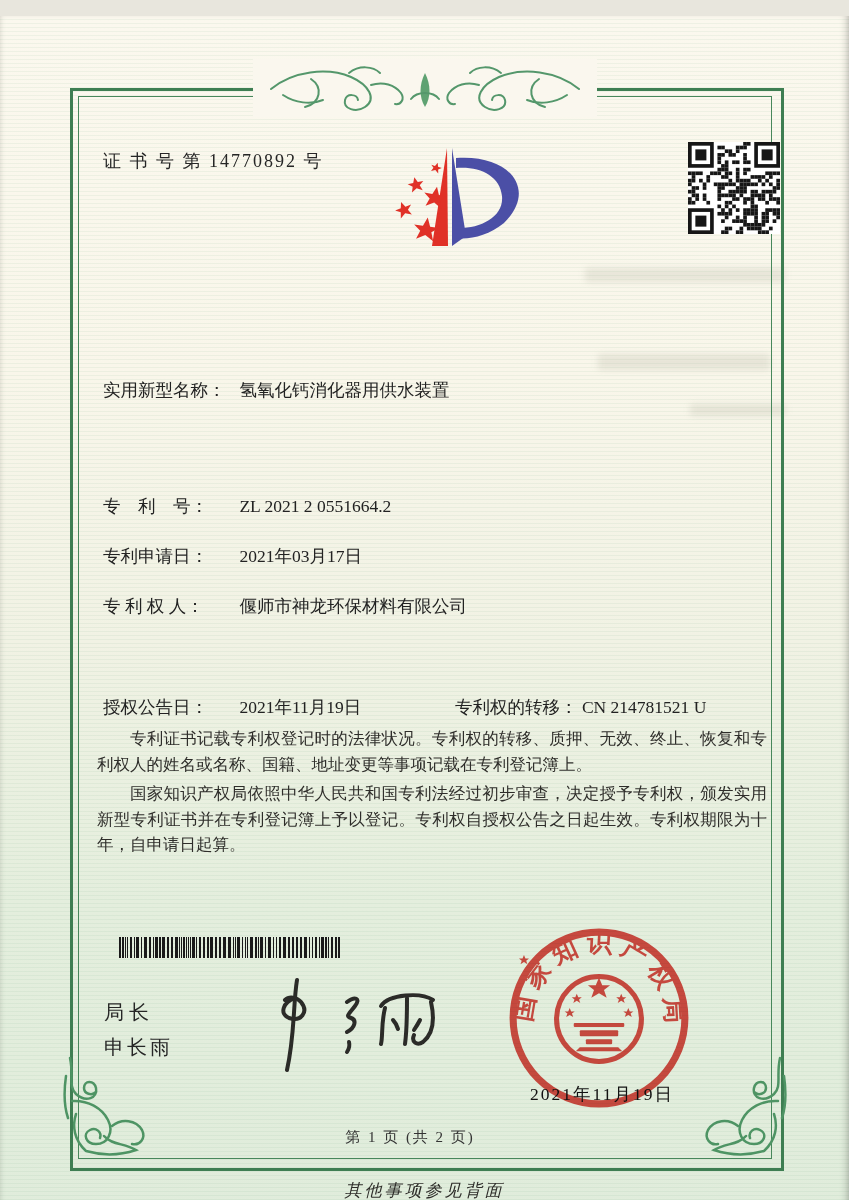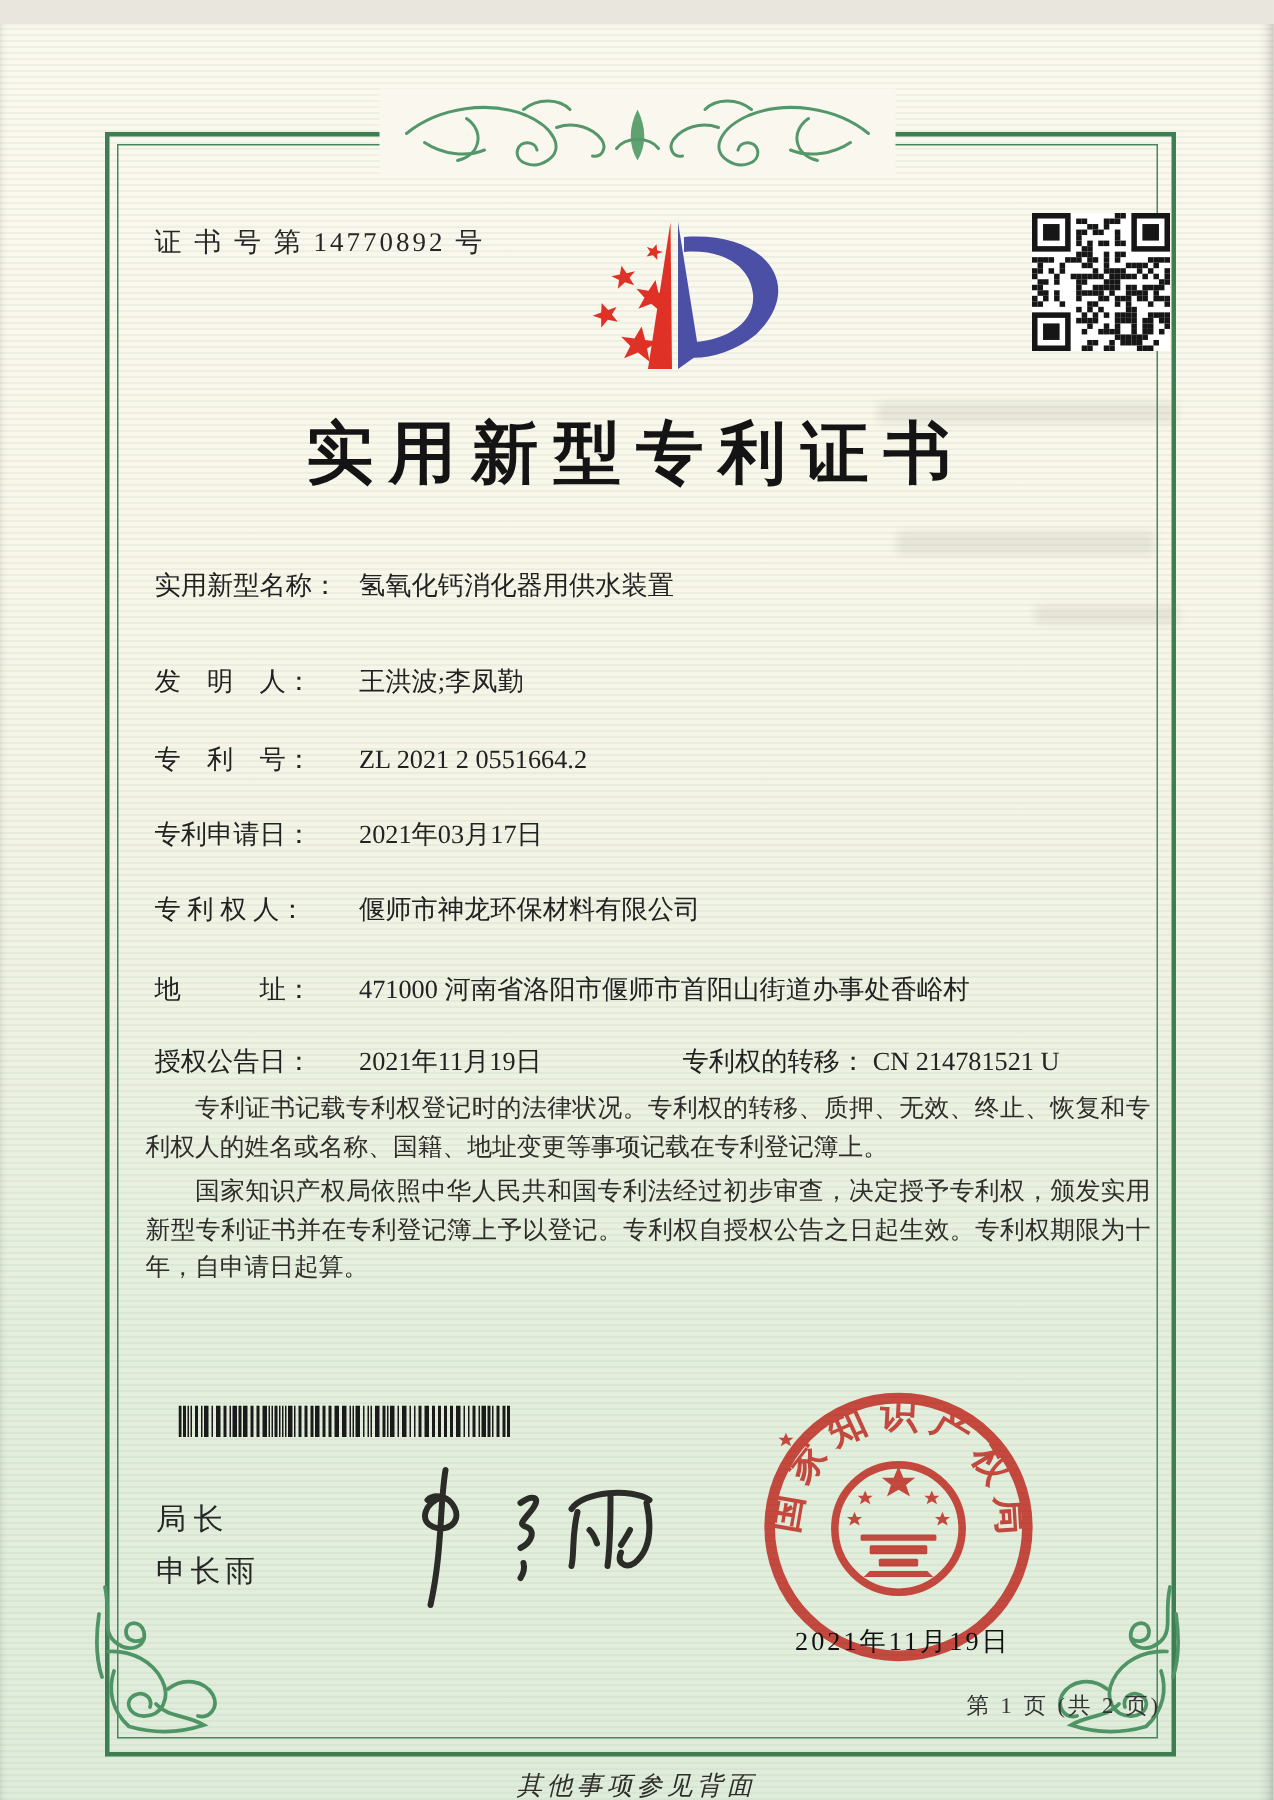--- a/index.html
+++ b/index.html
@@ -37,21 +37,21 @@
   .barcode{position:absolute;left:119px;top:921px;width:223px;height:21px;}
   .officer-title{position:absolute;left:104px;top:983px;font-size:20px;letter-spacing:5px;color:#262626;
     font-family:"Liberation Sans","DejaVu Sans",sans-serif;}
   .officer-name{position:absolute;left:104px;top:1018px;font-size:20px;letter-spacing:3px;color:#262626;
     font-family:"Liberation Sans","DejaVu Sans",sans-serif;text-align:center;}
   .signature{position:absolute;left:243px;top:952px;width:218px;height:112px;}
   .seal{position:absolute;left:503px;top:906px;width:192px;height:192px;opacity:0.92;
     mix-blend-mode:multiply;}
   .seal-date{position:absolute;left:512px;top:1066px;width:180px;text-align:center;
     font-size:17.5px;letter-spacing:2px;color:#111;z-index:5;}
-  .page-num{position:absolute;left:66px;top:1112px;width:708px;text-align:right;
+  .page-num{position:absolute;left:56px;top:1112px;width:708px;text-align:center;
     font-size:15px;letter-spacing:2px;color:#333;}
   .back-note{position:absolute;left:0;top:1163px;width:849px;text-align:center;
     font-size:17px;letter-spacing:3px;color:#2e2d2a;font-style:italic;}
   .bleed{position:absolute;background:rgba(140,140,124,0.16);filter:blur(3px);border-radius:3px;}
   .b1{left:585px;top:252px;width:200px;height:14px;}
   .b2{left:598px;top:338px;width:172px;height:16px;}
   .b3{left:690px;top:388px;width:96px;height:12px;}
 </style>
 </head>
 <body>
@@ -340,45 +340,36 @@
         <rect x="33.120000000000005" y="88.32000000000001" width="3.68" height="3.68" fill="#161616"></rect>
         <rect x="36.800000000000004" y="88.32000000000001" width="3.68" height="3.68" fill="#161616"></rect>
         <rect x="47.84" y="88.32000000000001" width="3.68" height="3.68" fill="#161616"></rect>
         <rect x="51.52" y="88.32000000000001" width="3.68" height="3.68" fill="#161616"></rect>
         <rect x="69.92" y="88.32000000000001" width="3.68" height="3.68" fill="#161616"></rect>
         <rect x="73.60000000000001" y="88.32000000000001" width="3.68" height="3.68" fill="#161616"></rect>
         <rect x="77.28" y="88.32000000000001" width="3.68" height="3.68" fill="#161616"></rect>
       </svg>
   </div>
 
-  <div class="title">实用新型专利证书</div>
 
   <div class="row" style="top:362px">
     <span class="lbl">实用新型名称：</span>
     <span class="val">氢氧化钙消化器用供水装置</span>
   </div>
-  <div class="row" style="top:426px">
-    <span class="lbl">发　明　人：</span>
-    <span class="val">王洪波;李凤勤</span>
-  </div>
   <div class="row" style="top:478px">
     <span class="lbl">专　利　号：</span>
     <span class="val">ZL 2021 2 0551664.2</span>
   </div>
   <div class="row" style="top:528px">
     <span class="lbl">专利申请日：</span>
     <span class="val">2021年03月17日</span>
   </div>
   <div class="row" style="top:578px">
     <span class="lbl">专 利 权 人：</span>
     <span class="val">偃师市神龙环保材料有限公司</span>
-  </div>
-  <div class="row" style="top:631px">
-    <span class="lbl">地　　　址：</span>
-    <span class="val">471000 河南省洛阳市偃师市首阳山街道办事处香峪村</span>
   </div>
   <div class="row" style="top:679px">
     <span class="lbl">授权公告日：</span>
     <span class="val">2021年11月19日</span>
   </div>
   <div class="grant-pair">
     <span class="lbl">专利权的转移：</span>
     <span class="val">CN 214781521 U</span>
   </div>
 

